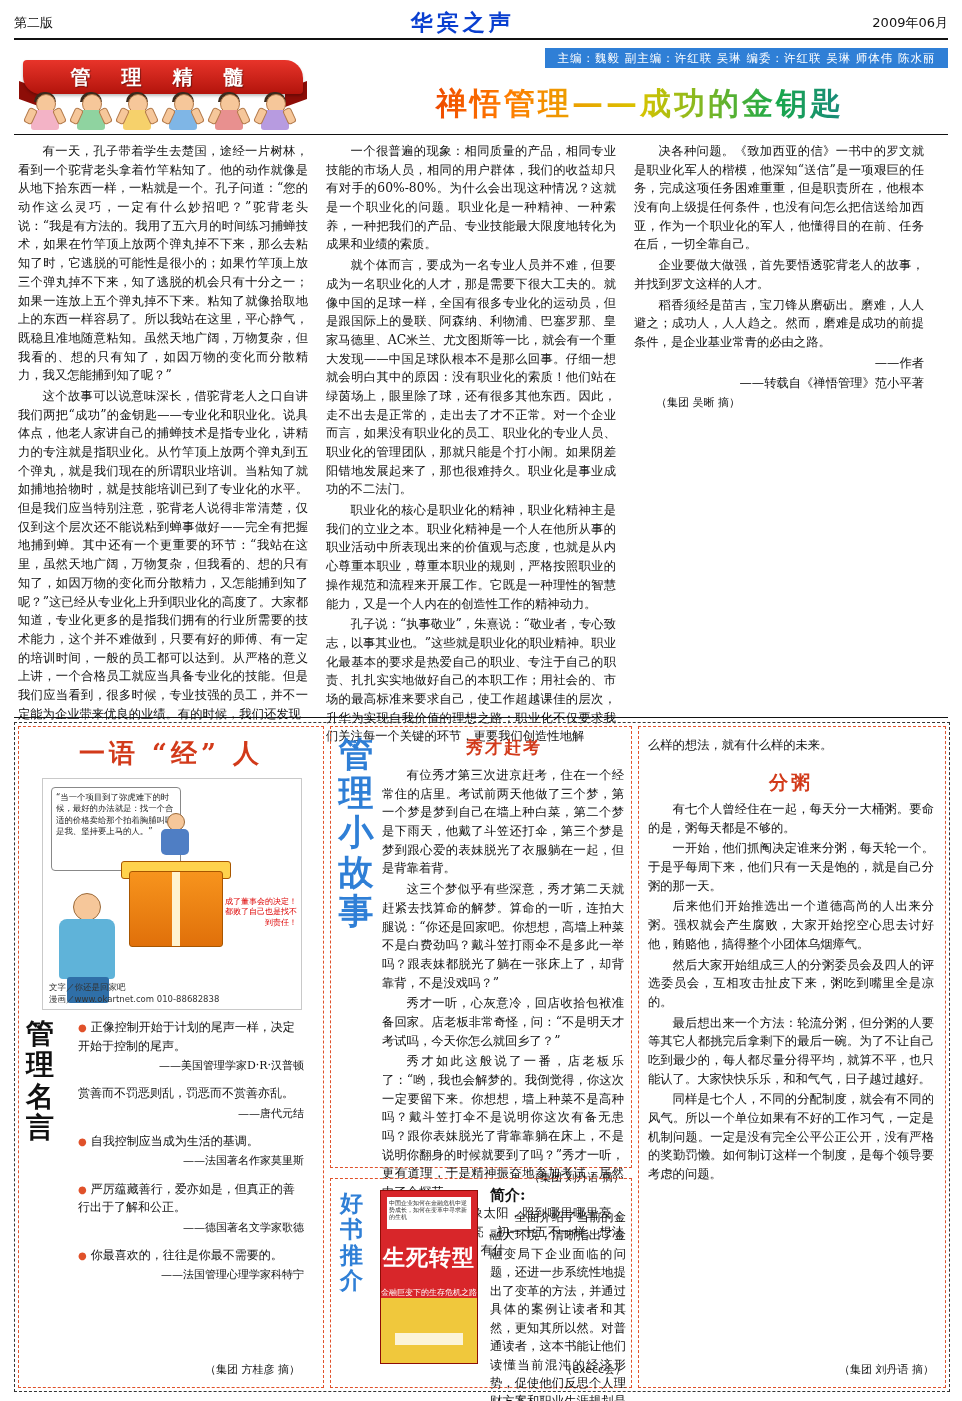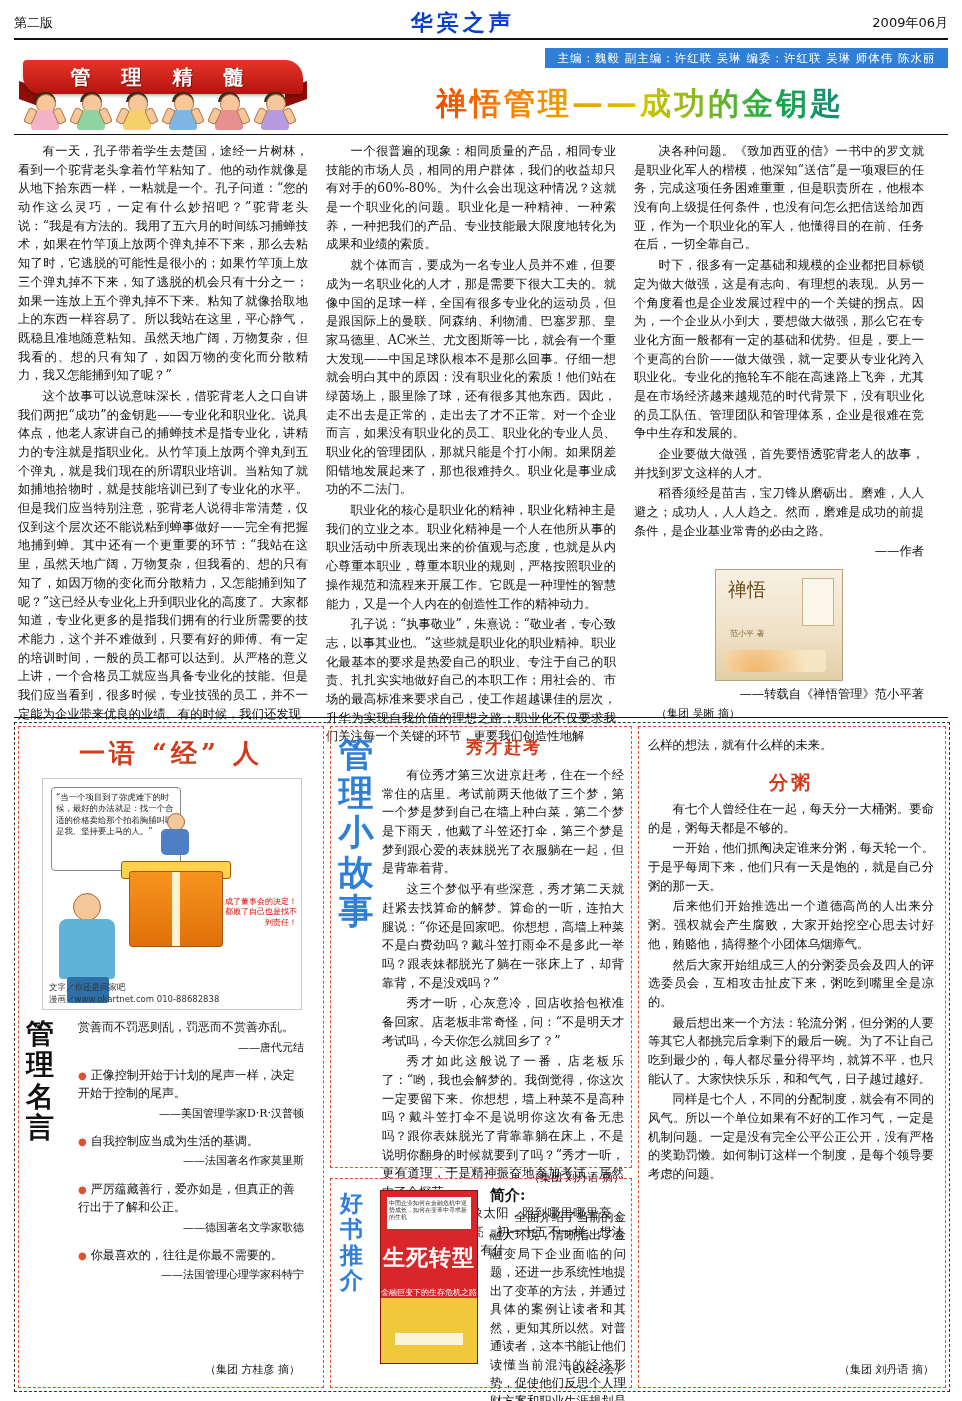--- a/index.html
+++ b/index.html
@@ -287,30 +287,23 @@
       <p>这个故事可以说意味深长，借驼背老人之口自讲我们两把“成功”的金钥匙——专业化和职业化。说具体点，他老人家讲自己的捕蝉技术是指专业化，讲精力的专注就是指职业化。从竹竿顶上放两个弹丸到五个弹丸，就是我们现在的所谓职业培训。当粘知了就如捕地拾物时，就是技能培训已到了专业化的水平。但是我们应当特别注意，驼背老人说得非常清楚，仅仅到这个层次还不能说粘到蝉事做好——完全有把握地捕到蝉。其中还有一个更重要的环节：“我站在这里，虽然天地广阔，万物复杂，但我看的、想的只有知了，如因万物的变化而分散精力，又怎能捕到知了呢？”这已经从专业化上升到职业化的高度了。大家都知道，专业化更多的是指我们拥有的行业所需要的技术能力，这个并不难做到，只要有好的师傅、有一定的培训时间，一般的员工都可以达到。从严格的意义上讲，一个合格员工就应当具备专业化的技能。但是我们应当看到，很多时候，专业技强的员工，并不一定能为企业带来优良的业绩。有的时候，我们还发现</p>
     </div>
     <div class="col">
       <p>一个很普遍的现象：相同质量的产品，相同专业技能的市场人员，相同的用户群体，我们的收益却只有对手的60%-80%。为什么会出现这种情况？这就是一个职业化的问题。职业化是一种精神、一种索养，一种把我们的产品、专业技能最大限度地转化为成果和业绩的索质。</p>
       <p>就个体而言，要成为一名专业人员并不难，但要成为一名职业化的人才，那是需要下很大工夫的。就像中国的足球一样，全国有很多专业化的运动员，但是跟国际上的曼联、阿森纳、利物浦、巴塞罗那、皇家马德里、AC米兰、尤文图斯等一比，就会有一个重大发现——中国足球队根本不是那么回事。仔细一想就会明白其中的原因：没有职业化的索质！他们站在绿茵场上，眼里除了球，还有很多其他东西。因此，走不出去是正常的，走出去了才不正常。对一个企业而言，如果没有职业化的员工、职业化的专业人员、职业化的管理团队，那就只能是个打小闹。如果阴差阳错地发展起来了，那也很难持久。职业化是事业成功的不二法门。</p>
       <p>职业化的核心是职业化的精神，职业化精神主是我们的立业之本。职业化精神是一个人在他所从事的职业活动中所表现出来的价值观与态度，也就是从内心尊重本职业，尊重本职业的规则，严格按照职业的操作规范和流程来开展工作。它既是一种理性的智慧能力，又是一个人内在的创造性工作的精神动力。</p>
       <p>孔子说：“执事敬业”，朱熹说：“敬业者，专心致志，以事其业也。”这些就是职业化的职业精神。职业化最基本的要求是热爱自己的职业、专注于自己的职责、扎扎实实地做好自己的本职工作；用社会的、市场的最高标准来要求自己，使工作超越课佳的层次，升华为实现自我价值的理想之路；职业化不仅要求我们关注每一个关键的环节，更要我们创造性地解</p>
     </div>
     <div class="col">
       <p>决各种问题。《致加西亚的信》一书中的罗文就是职业化军人的楷模，他深知“送信”是一项艰巨的任务，完成这项任务困难重重，但是职责所在，他根本没有向上级提任何条件，也没有问怎么把信送给加西亚，作为一个职业化的军人，他懂得目的在前、任务在后，一切全靠自己。</p>
-      <p>时下，很多有一定基础和规模的企业都把目标锁定为做大做强，这是有志向、有理想的表现。从另一个角度看也是企业发展过程中的一个关键的拐点。因为，一个企业从小到大，要想做大做强，那么它在专业化方面一般都有一定的基础和优势。但是，要上一个更高的台阶——做大做强，就一定要从专业化跨入职业化。专业化的拖轮车不能在高速路上飞奔，尤其是在市场经济越来越规范的时代背景下，没有职业化的员工队伍、管理团队和管理体系，企业是很难在竞争中生存和发展的。</p>
       <p>企业要做大做强，首先要悟透驼背老人的故事，并找到罗文这样的人才。</p>
       <p>稻香须经是苗吉，宝刀锋从磨砺出。磨难，人人避之；成功人，人人趋之。然而，磨难是成功的前提条件，是企业基业常青的必由之路。</p>
       <p class="sig">——作者</p>
-      <div class="bookimg">
-        <div class="bt">禅悟</div>
-        <div class="bs">范小平 著</div>
-        <div class="bl"></div>
-        <div class="bsun"></div>
-      </div>
       <p class="sig">——转载自《禅悟管理》范小平著</p>
       <p class="credit">（集团 吴晰 摘）</p>
     </div>
   </div>
 
   <div class="rule-mid"></div>
   <div class="dashed-outer"></div>
 
   <div class="box box-left"></div>
   <div class="yiyu-title">一语 “经” 人</div>
@@ -329,26 +322,26 @@
       </div>
     <div class="redtext">成了董事会的决定！都败了自己也是找不到责任！</div>
     <div class="cred">
       <div>文字／你还是回家吧</div>
       <div>漫画／www.okartnet.com    010-88682838</div>
     </div>
   </div>
   <div class="mingyan-vert">管理名言</div>
   <div class="mingyan-body">
     <div class="item">
+      <span class="bullet">正像控制开始于计划的尾声一样，决定开始于控制的尾声。</span>
+      <span class="src">——美国管理学家D·R·汉普顿</span>
+    </div>
+    <div class="item">
       <span>赏善而不罚恶则乱，罚恶而不赏善亦乱。</span>
       <span class="src">——唐代元结</span>
-    </div>
-    <div class="item">
-      <span class="bullet">正像控制开始于计划的尾声一样，决定开始于控制的尾声。</span>
-      <span class="src">——美国管理学家D·R·汉普顿</span>
     </div>
     <div class="item">
       <span class="bullet">自我控制应当成为生活的基调。</span>
       <span class="src">——法国著名作家莫里斯</span>
     </div>
     <div class="item">
       <span class="bullet">严厉蕴藏善行，爱亦如是，但真正的善行出于了解和公正。</span>
       <span class="src">——德国著名文学家歌德</span>
     </div>
     <div class="item">

